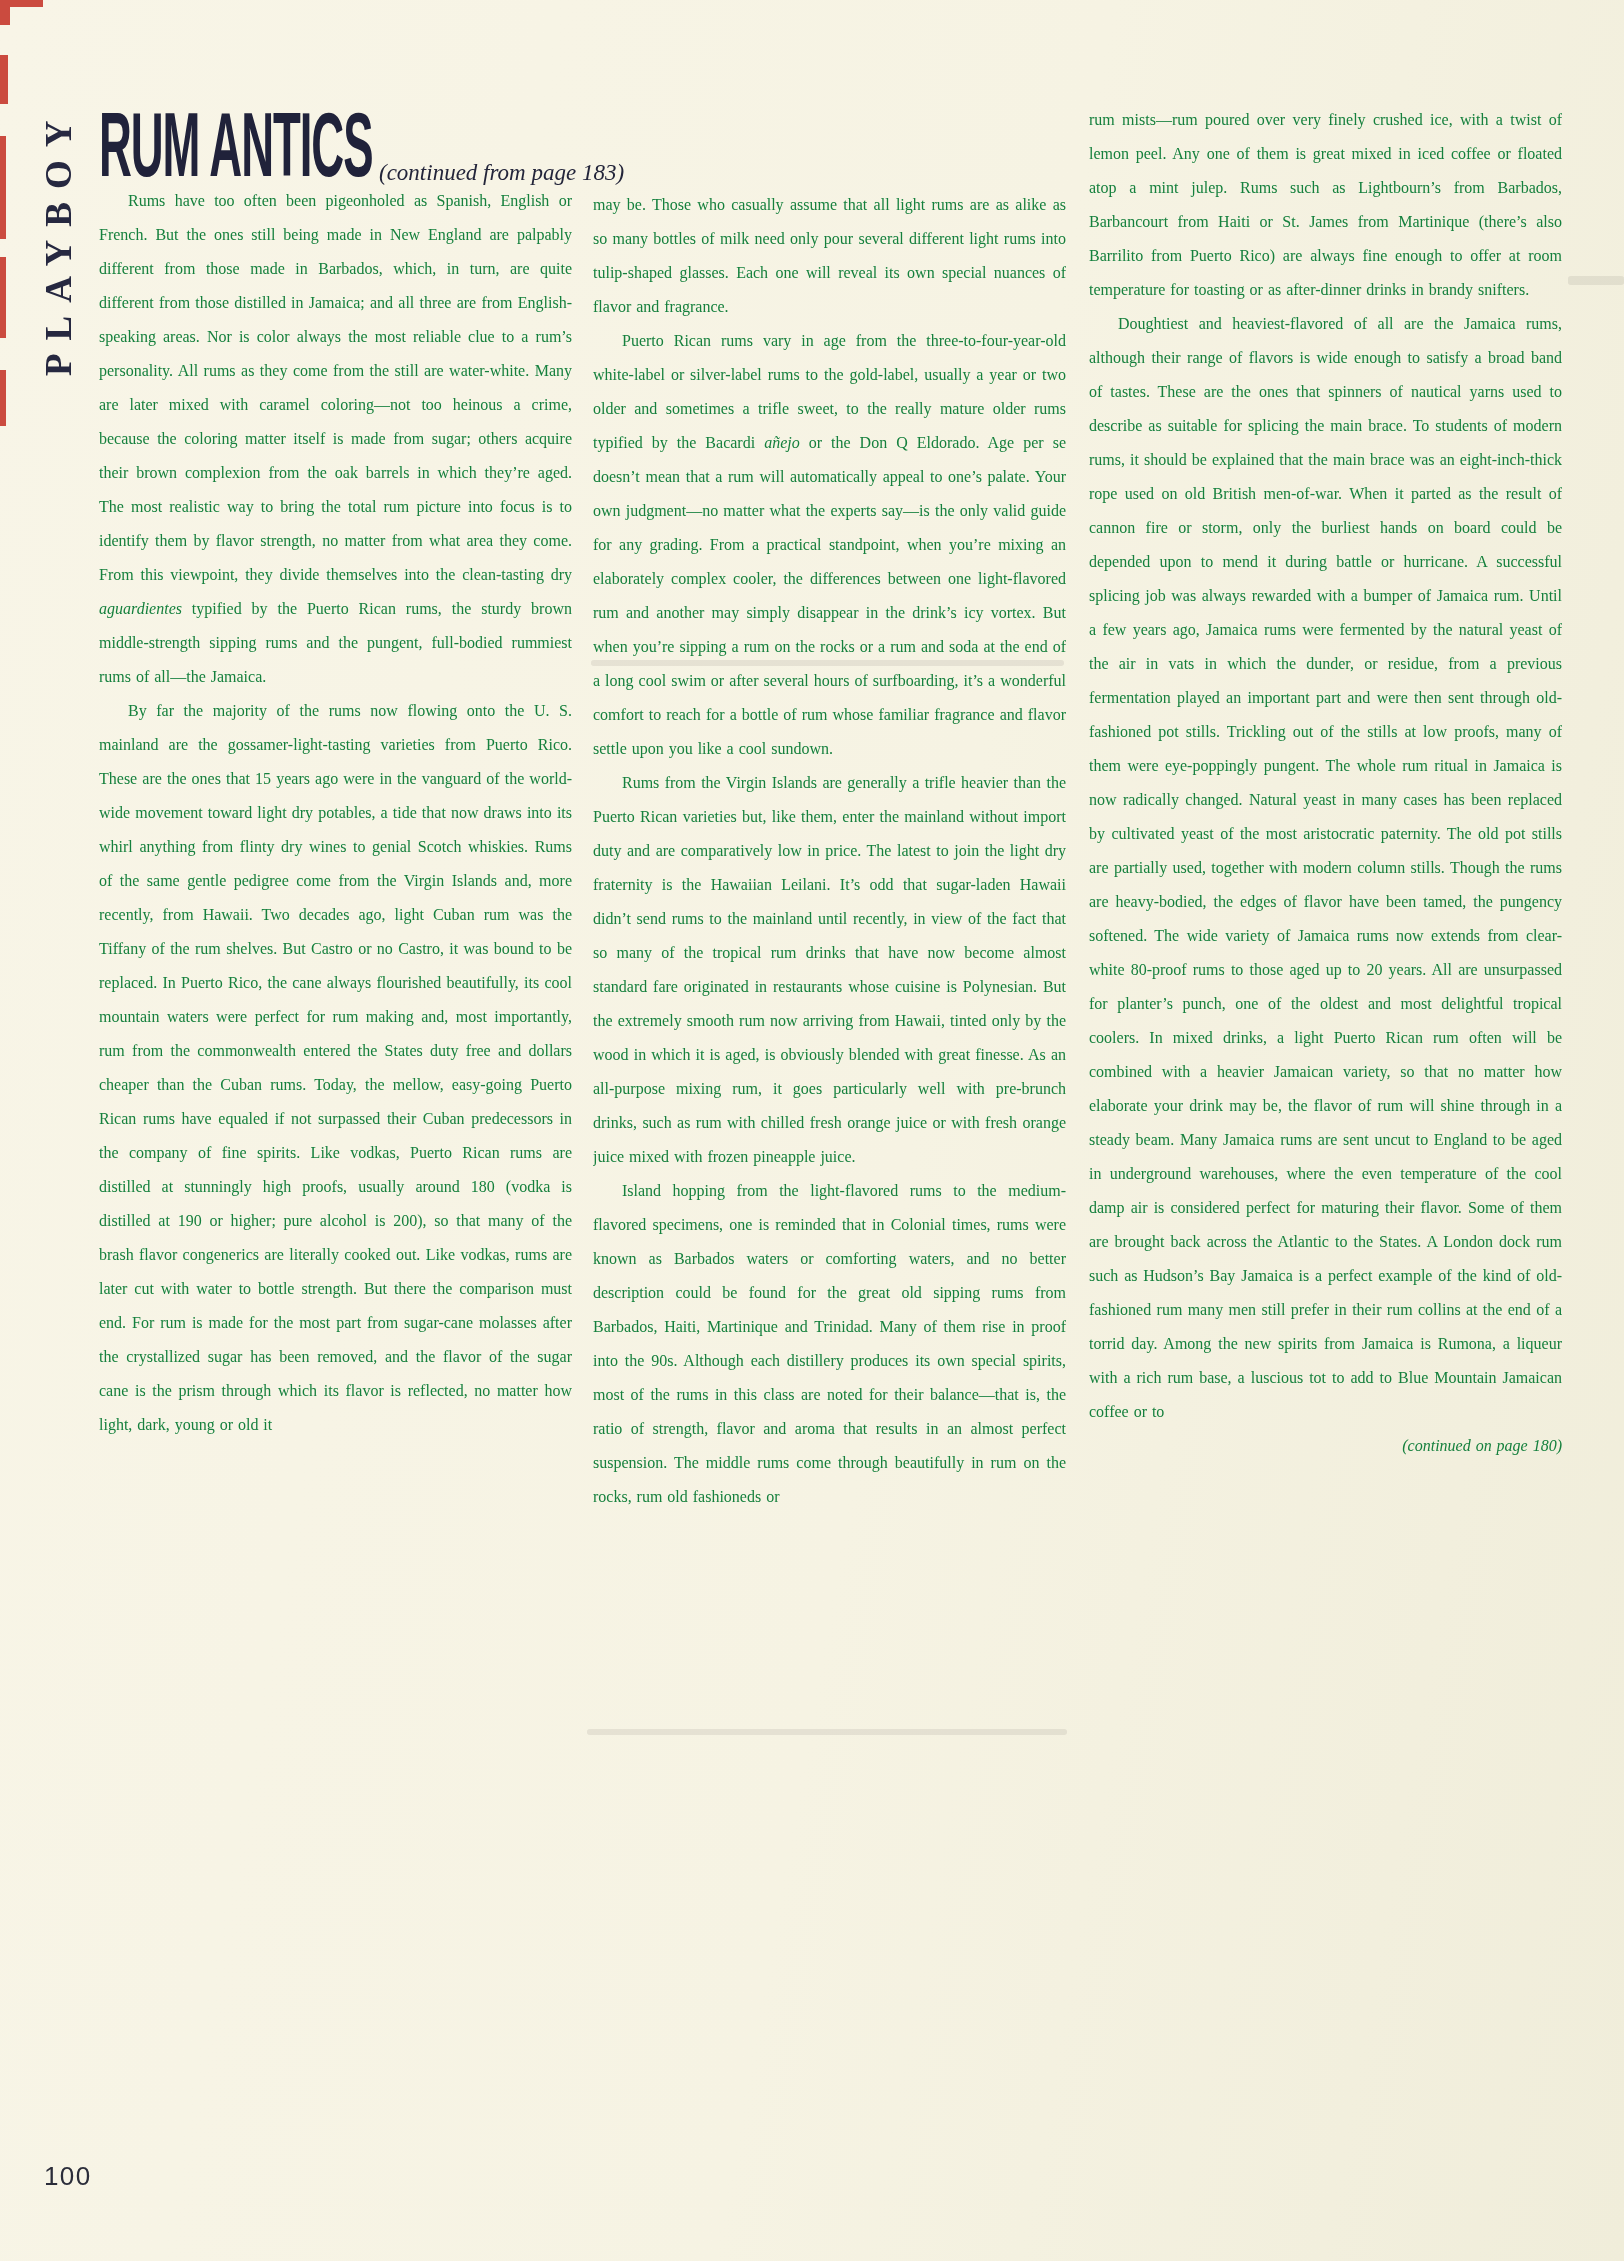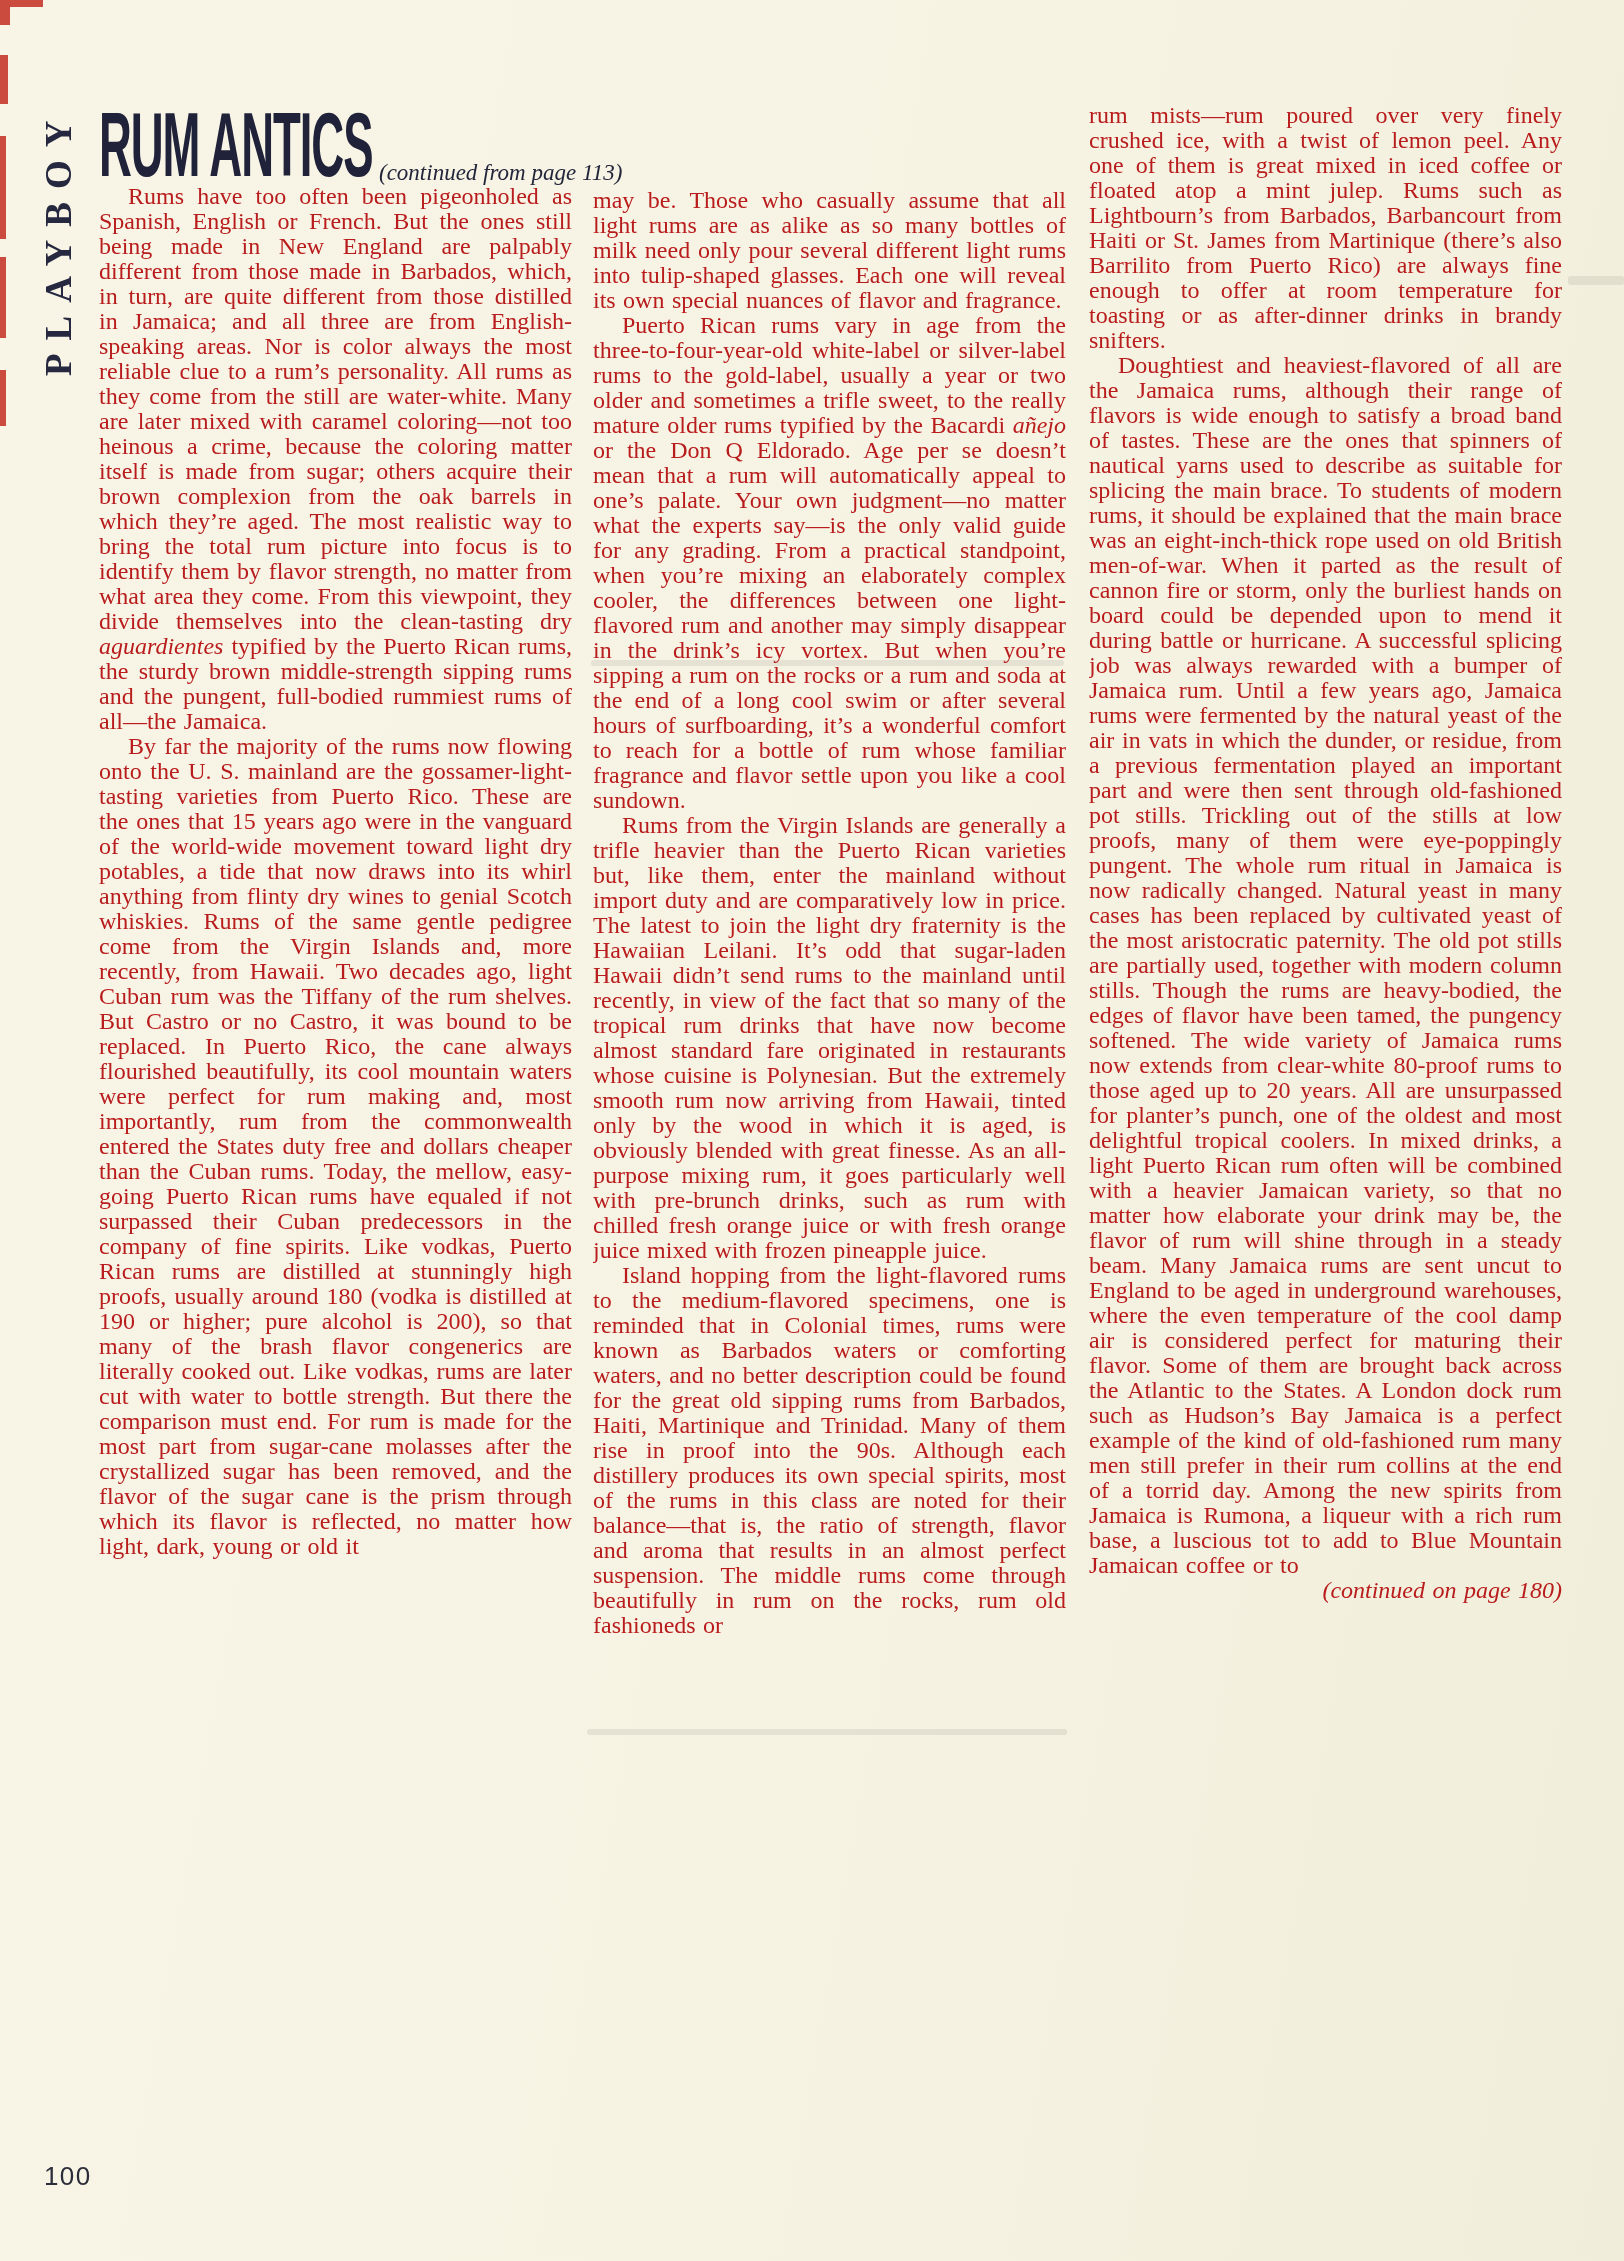--- a/index.html
+++ b/index.html
@@ -45,22 +45,22 @@
   }
   .cont-note {
     position: absolute; left: 379px; top: 158px;
     font-size: 23px; line-height: 30px; font-style: italic;
     color: #23253a; white-space: nowrap;
   }
 
   
   .col {
     position: absolute; width: 473px;
-    font-size: 24px; line-height: 25px;
-    color: #b91c1c; text-align: justify;
+    font-size: 16px; line-height: 34px;
+    color: #15803d; text-align: justify;
     overflow: hidden;
     hyphens: auto; -webkit-hyphens: auto;
     word-spacing: 0.06em;
   }
   .col1 { left: 99px;  top: 184px; height: 1984px; }
   .col2 { left: 593px;  top: 188px; height: 1990px; }
   .col3 { left: 1089px; top: 103px; height: 2058px; }
   .col p { margin: 0; text-indent: 29px; }
   .col p.cont { text-indent: 0; }
   .col p.right { text-align: right; text-indent: 0; }
@@ -83,21 +83,21 @@
 <div class="redmark r5"></div>
 <div class="redmark r6"></div>
 
 <div class="artifact a1"></div>
 <div class="artifact a2"></div>
 <div class="artifact a3"></div>
 
 <div class="spine">PLAYBOY</div>
 
 <h1 class="title">RUM ANTICS</h1>
-<span class="cont-note">(continued from page 113)</span>
+<span class="cont-note">(continued from page 183)</span>
 
 <div class="col col1">
     <p class=""><span>Rums have too often been pigeonholed as Spanish, English or French. But the ones still being made in New England are palpably different from those made in Barbados, which, in turn, are quite different from those distilled in Jamaica; and all three are from English-speaking areas. Nor is color always the most reliable clue to a rum’s personality. All rums as they come from the still are water-white. Many are later mixed with caramel coloring—not too heinous a crime, because the coloring matter itself is made from sugar; others acquire their brown complexion from the oak barrels in which they’re aged. The most realistic way to bring the total rum picture into focus is to identify them by flavor strength, no matter from what area they come. From this viewpoint, they divide themselves into the clean-tasting dry </span><span class="it">aguardientes</span><span> typified by the Puerto Rican rums, the sturdy brown middle-strength sipping rums and the pungent, full-bodied rummiest rums of all—the Jamaica.</span></p>
     <p class=""><span>By far the majority of the rums now flowing onto the U. S. mainland are the gossamer-light-tasting varieties from Puerto Rico. These are the ones that 15 years ago were in the vanguard of the world-wide movement toward light dry potables, a tide that now draws into its whirl anything from flinty dry wines to genial Scotch whiskies. Rums of the same gentle pedigree come from the Virgin Islands and, more recently, from Hawaii. Two decades ago, light Cuban rum was the Tiffany of the rum shelves. But Castro or no Castro, it was bound to be replaced. In Puerto Rico, the cane always flourished beautifully, its cool mountain waters were perfect for rum making and, most importantly, rum from the commonwealth entered the States duty free and dollars cheaper than the Cuban rums. Today, the mellow, easy-going Puerto Rican rums have equaled if not surpassed their Cuban predecessors in the company of fine spirits. Like vodkas, Puerto Rican rums are distilled at stunningly high proofs, usually around 180 (vodka is distilled at 190 or higher; pure alcohol is 200), so that many of the brash flavor congenerics are literally cooked out. Like vodkas, rums are later cut with water to bottle strength. But there the comparison must end. For rum is made for the most part from sugar-cane molasses after the crystallized sugar has been removed, and the flavor of the sugar cane is the prism through which its flavor is reflected, no matter how light, dark, young or old it</span></p>
   </div>
 <div class="col col2">
     <p class="cont"><span>may be. Those who casually assume that all light rums are as alike as so many bottles of milk need only pour several different light rums into tulip-shaped glasses. Each one will reveal its own special nuances of flavor and fragrance.</span></p>
     <p class=""><span>Puerto Rican rums vary in age from the three-to-four-year-old white-label or silver-label rums to the gold-label, usually a year or two older and sometimes a trifle sweet, to the really mature older rums typified by the Bacardi </span><span class="it">añejo</span><span> or the Don Q Eldorado. Age per se doesn’t mean that a rum will automatically appeal to one’s palate. Your own judgment—no matter what the experts say—is the only valid guide for any grading. From a practical standpoint, when you’re mixing an elaborately complex cooler, the differences between one light-flavored rum and another may simply disappear in the drink’s icy vortex. But when you’re sipping a rum on the rocks or a rum and soda at the end of a long cool swim or after several hours of surfboarding, it’s a wonderful comfort to reach for a bottle of rum whose familiar fragrance and flavor settle upon you like a cool sundown.</span></p>
     <p class=""><span>Rums from the Virgin Islands are generally a trifle heavier than the Puerto Rican varieties but, like them, enter the mainland without import duty and are comparatively low in price. The latest to join the light dry fraternity is the Hawaiian Leilani. It’s odd that sugar-laden Hawaii didn’t send rums to the mainland until recently, in view of the fact that so many of the tropical rum drinks that have now become almost standard fare originated in restaurants whose cuisine is Polynesian. But the extremely smooth rum now arriving from Hawaii, tinted only by the wood in which it is aged, is obviously blended with great finesse. As an all-purpose mixing rum, it goes particularly well with pre-brunch drinks, such as rum with chilled fresh orange juice or with fresh orange juice mixed with frozen pineapple juice.</span></p>
     <p class=""><span>Island hopping from the light-flavored rums to the medium-flavored specimens, one is reminded that in Colonial times, rums were known as Barbados waters or comforting waters, and no better description could be found for the great old sipping rums from Barbados, Haiti, Martinique and Trinidad. Many of them rise in proof into the 90s. Although each distillery produces its own special spirits, most of the rums in this class are noted for their balance—that is, the ratio of strength, flavor and aroma that results in an almost perfect suspension. The middle rums come through beautifully in rum on the rocks, rum old fashioneds or</span></p>

